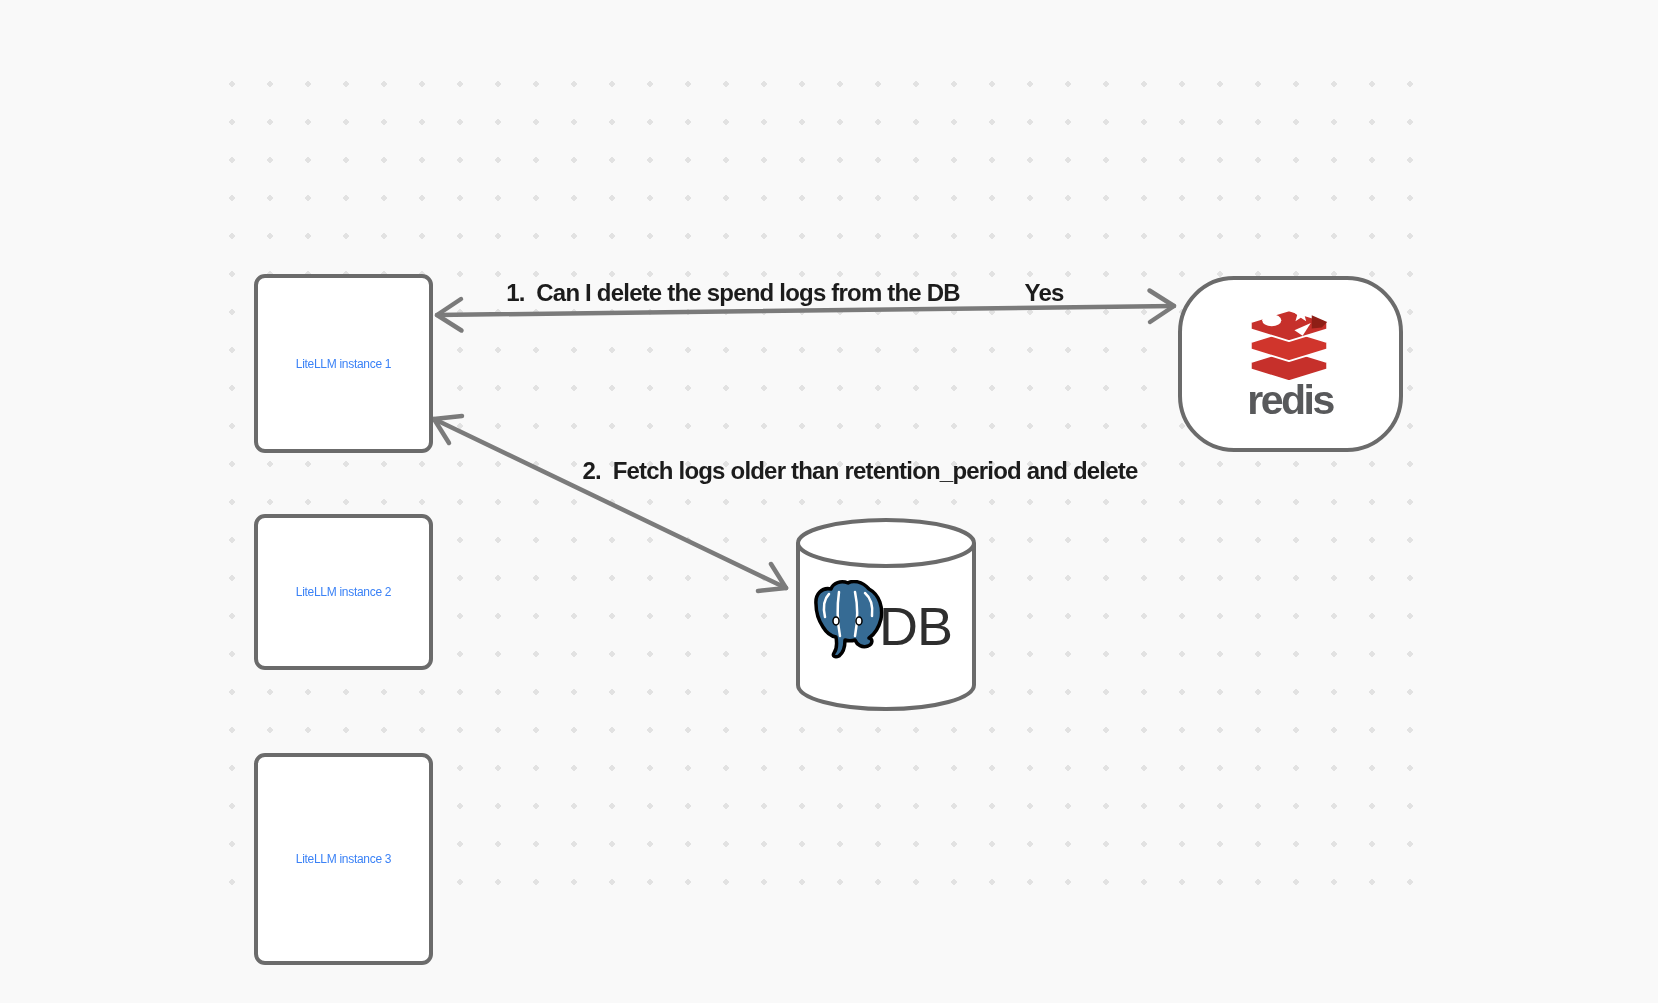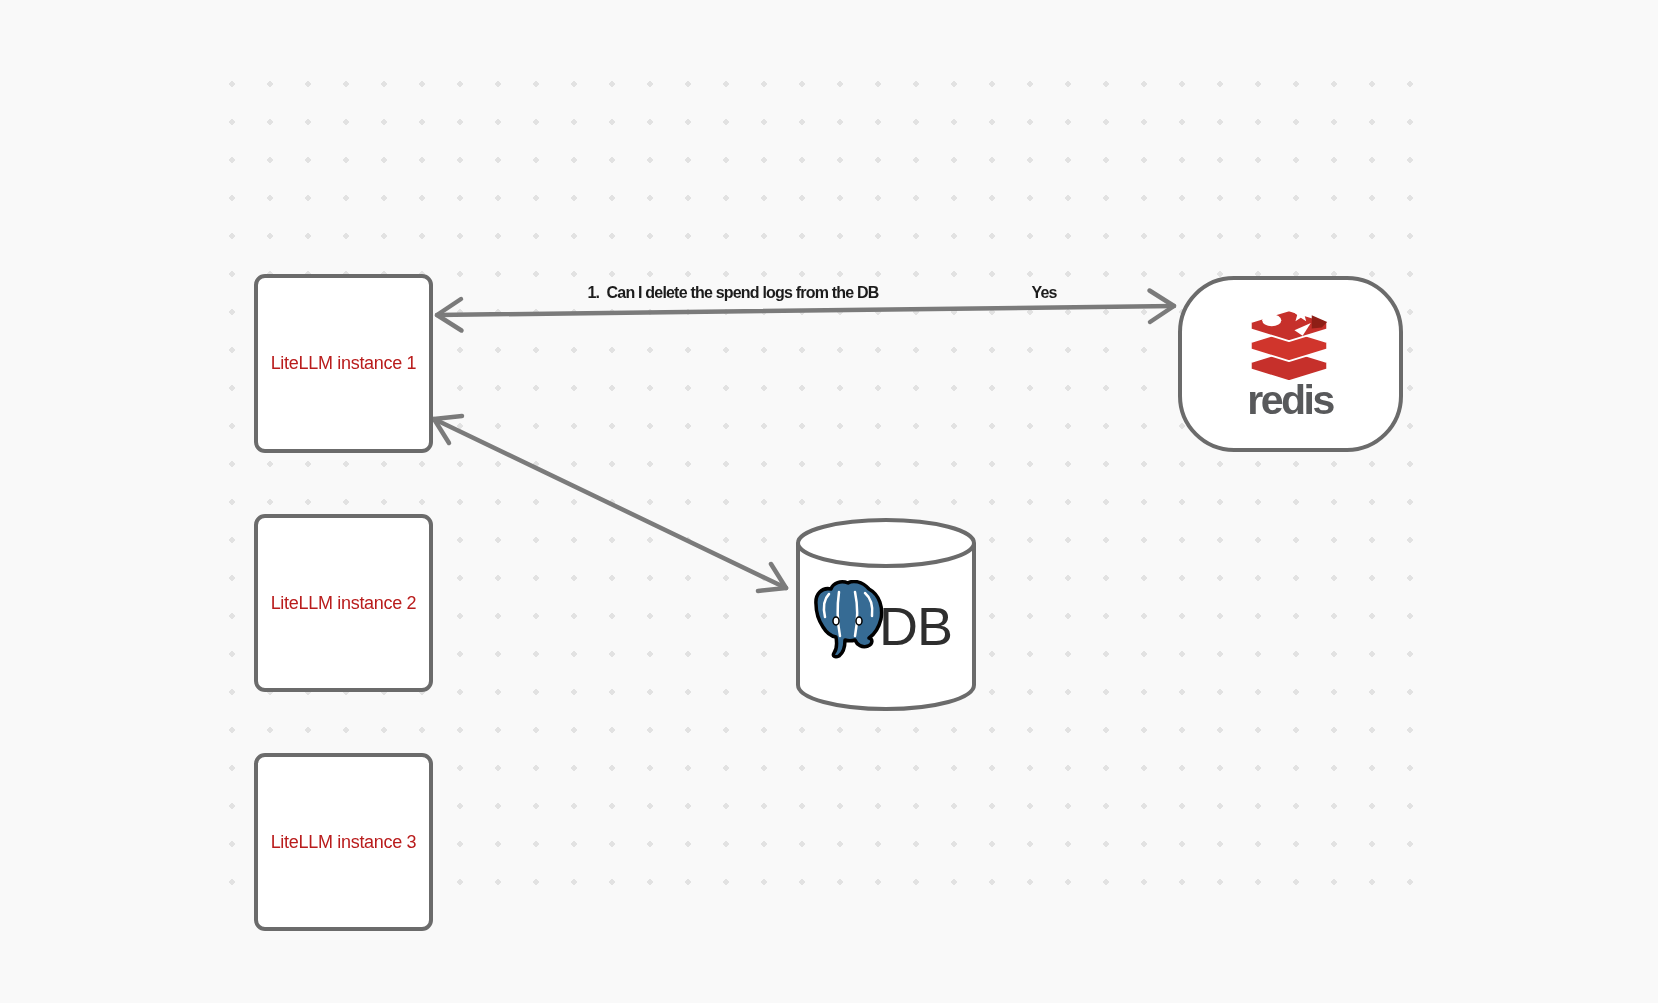--- a/index.html
+++ b/index.html
@@ -11,39 +11,39 @@
     background-image:radial-gradient(circle,#e2e2e2 2.6px,rgba(226,226,226,0) 2.9px);
     background-size:38px 38px;
   }
 
   .node-box{
     position:absolute;width:179px;box-sizing:border-box;
     background:#ffffff;border:4px solid #6b6b6b;border-radius:11px;
     display:flex;align-items:center;justify-content:center;
   }
   .node-box .box-label{
-    font-size:18px;color:#b91c1c;letter-spacing:-0.3px;white-space:pre;
+    font-size:12px;color:#3b82f6;letter-spacing:-0.3px;white-space:pre;
   }
   #box-instance1{left:254px;top:274px;height:179px;}
-  #box-instance2{left:254px;top:514px;height:178px;}
-  #box-instance3{left:254px;top:753px;height:178px;}
+  #box-instance2{left:254px;top:514px;height:156px;}
+  #box-instance3{left:254px;top:753px;height:212px;}
 
   #redis-node{
     position:absolute;left:1178px;top:276px;width:225px;height:176px;box-sizing:border-box;
     background:#ffffff;border:4px solid #6b6b6b;border-radius:56px;
   }
   #redis-logo{position:absolute;left:1249px;top:303px;}
   #redis-wordmark{
     position:absolute;left:1290px;top:400px;transform:translate(-50%,-50%);
     font-size:41px;font-weight:700;color:#58595b;letter-spacing:-2.5px;line-height:1;
   }
 
   .edge-label{
     position:absolute;transform:translate(-50%,-50%);
-    font-size:16px;font-weight:700;color:#1c1c1c;letter-spacing:-0.8px;
+    font-size:24px;font-weight:700;color:#1c1c1c;letter-spacing:-0.8px;
     white-space:pre;line-height:1.2;
   }
   #edge1-label{left:733px;top:293px;}
   #edge1-response{left:1044px;top:293px;}
   #edge2-label{left:860px;top:471px;}
 
   #arrow-layer,#db-cylinder,#postgres-logo{position:absolute;}
   #arrow-layer{left:0;top:0;}
   #db-cylinder{left:793px;top:515px;}
   #postgres-logo{left:812px;top:580px;}
@@ -123,14 +123,15 @@
     </g>
     <g fill="#ffffff" stroke="#000000" stroke-width="1.5">
       <ellipse cx="24" cy="41" rx="3" ry="4"></ellipse>
       <ellipse cx="47" cy="41" rx="3" ry="4"></ellipse>
     </g>
   </svg>
   <div id="db-label">DB</div>
 
   <div class="edge-label" id="edge1-label">1.  Can I delete the spend logs from the DB</div>
   <div class="edge-label" id="edge1-response">Yes</div>
+  <div class="edge-label" id="edge2-label">2.  Fetch logs older than retention_period and delete</div>
 
 </div>
 
 </body></html>

